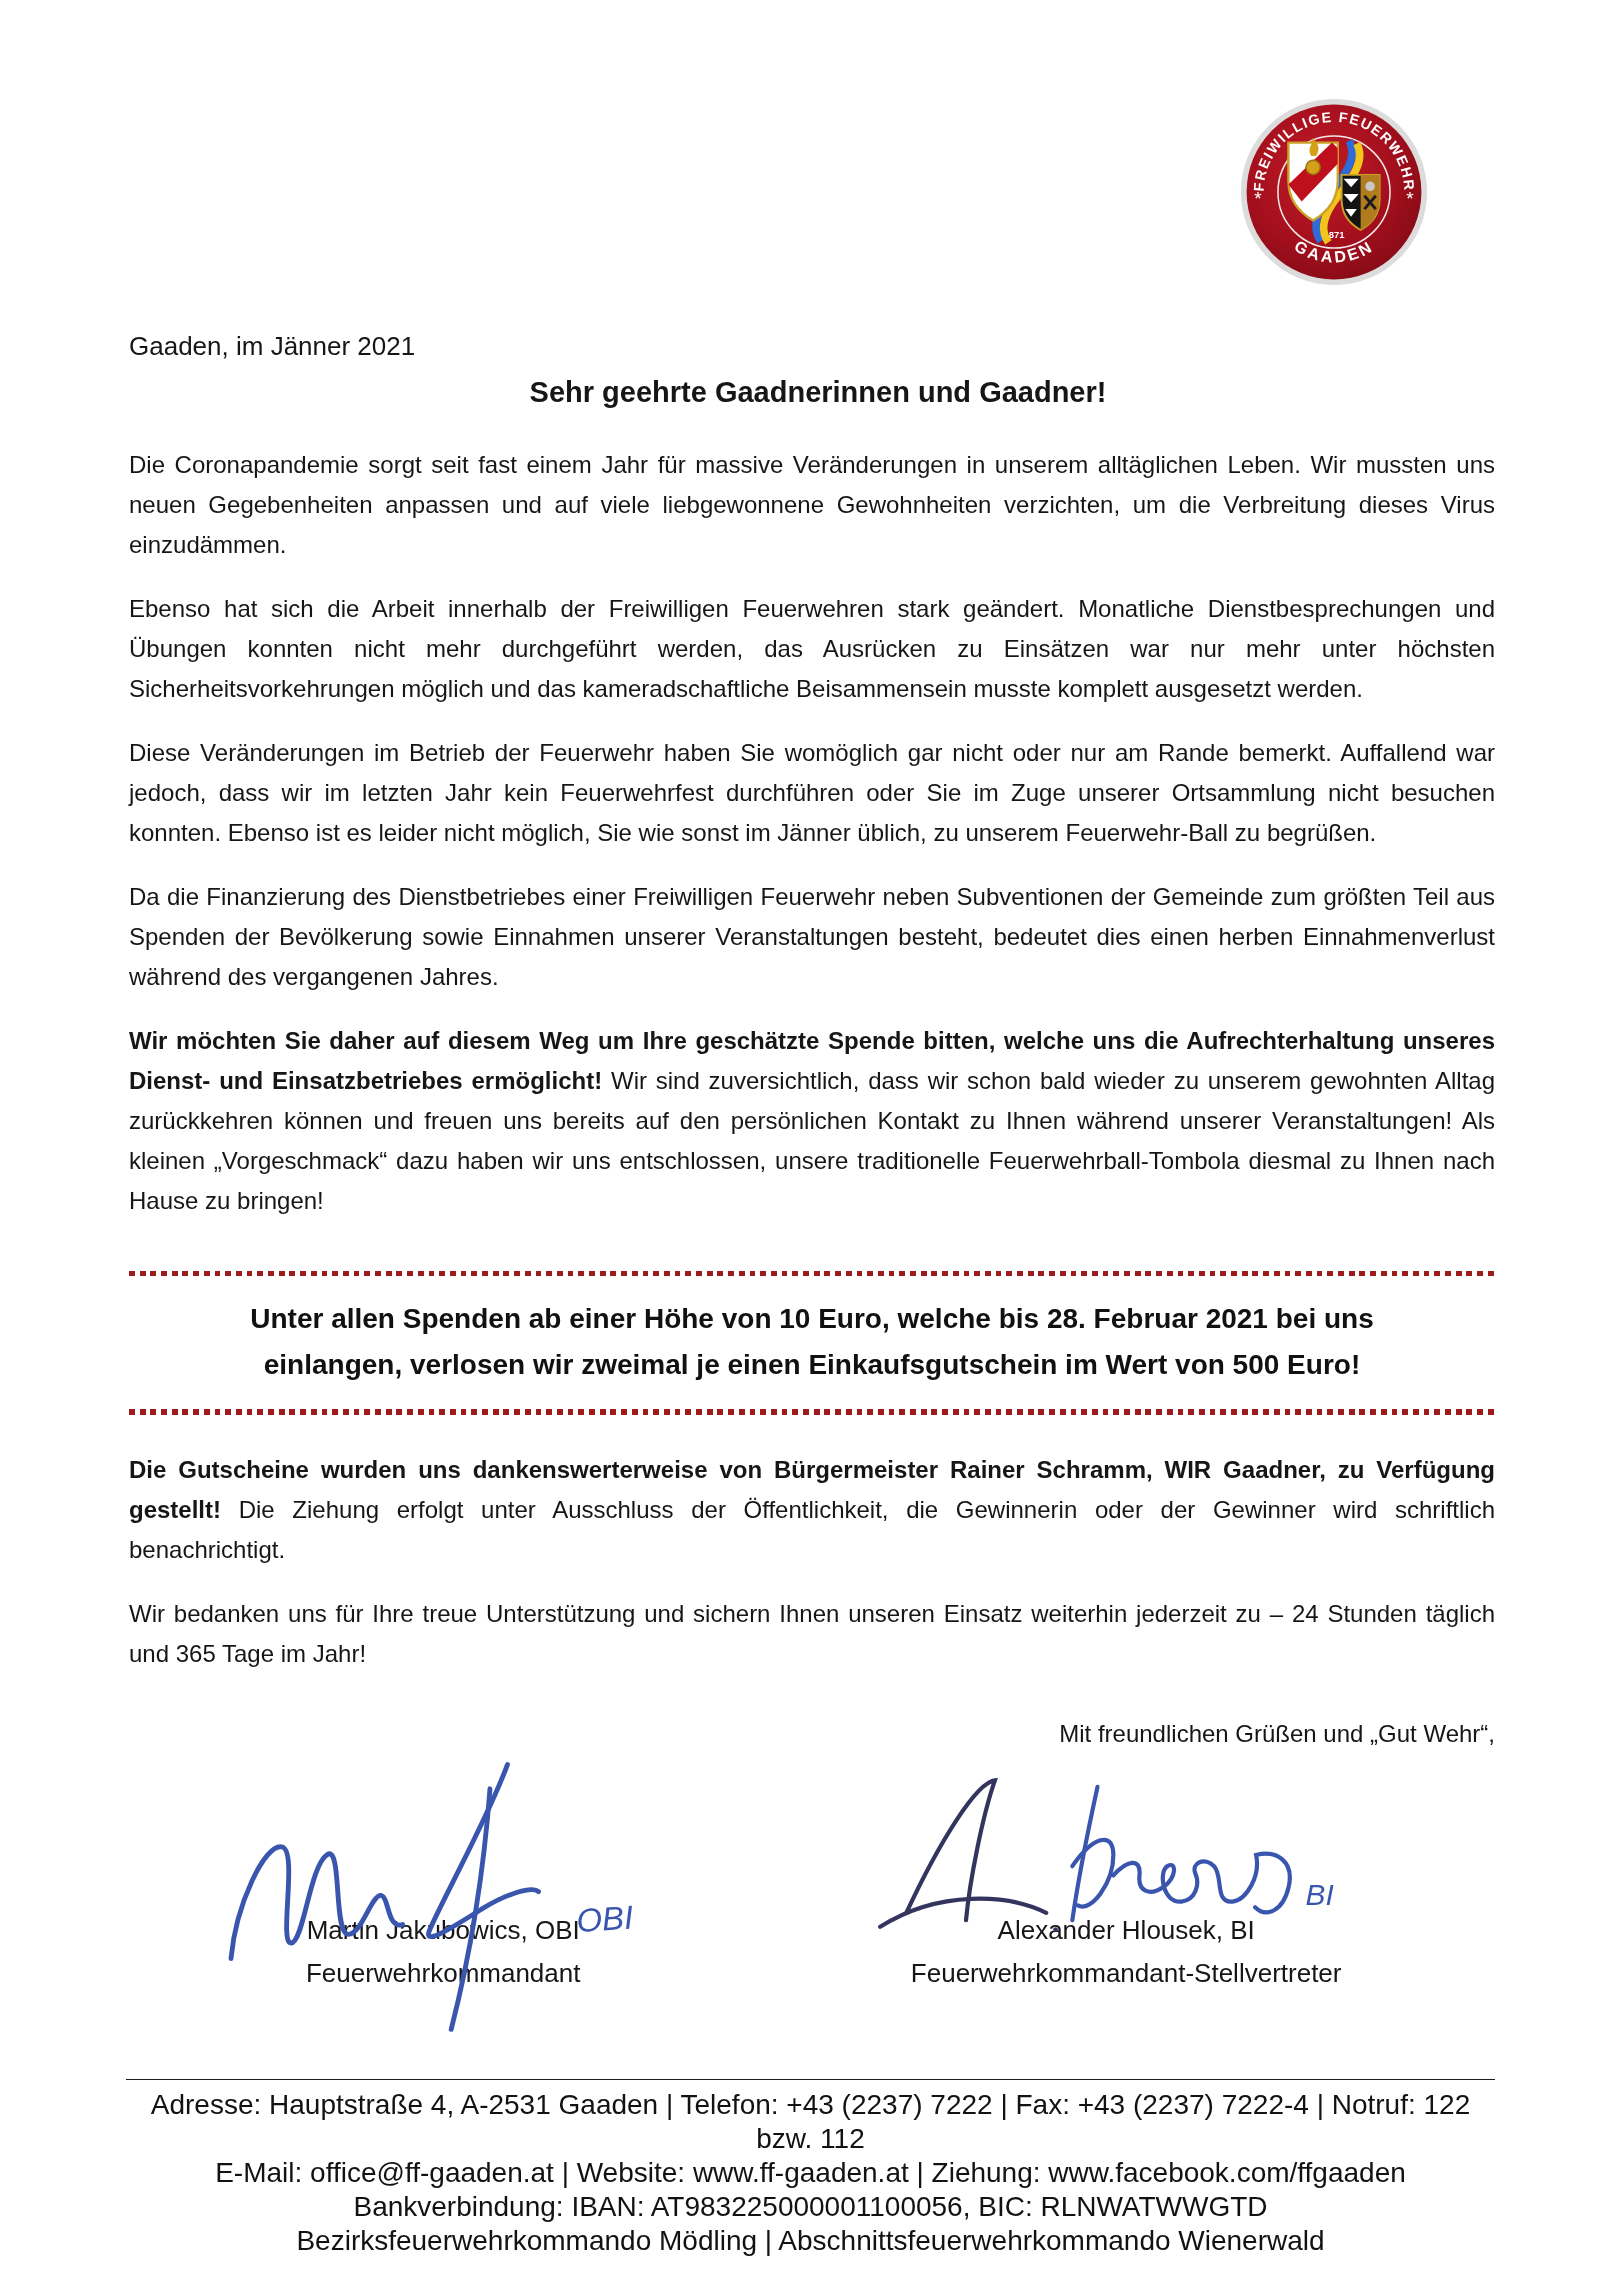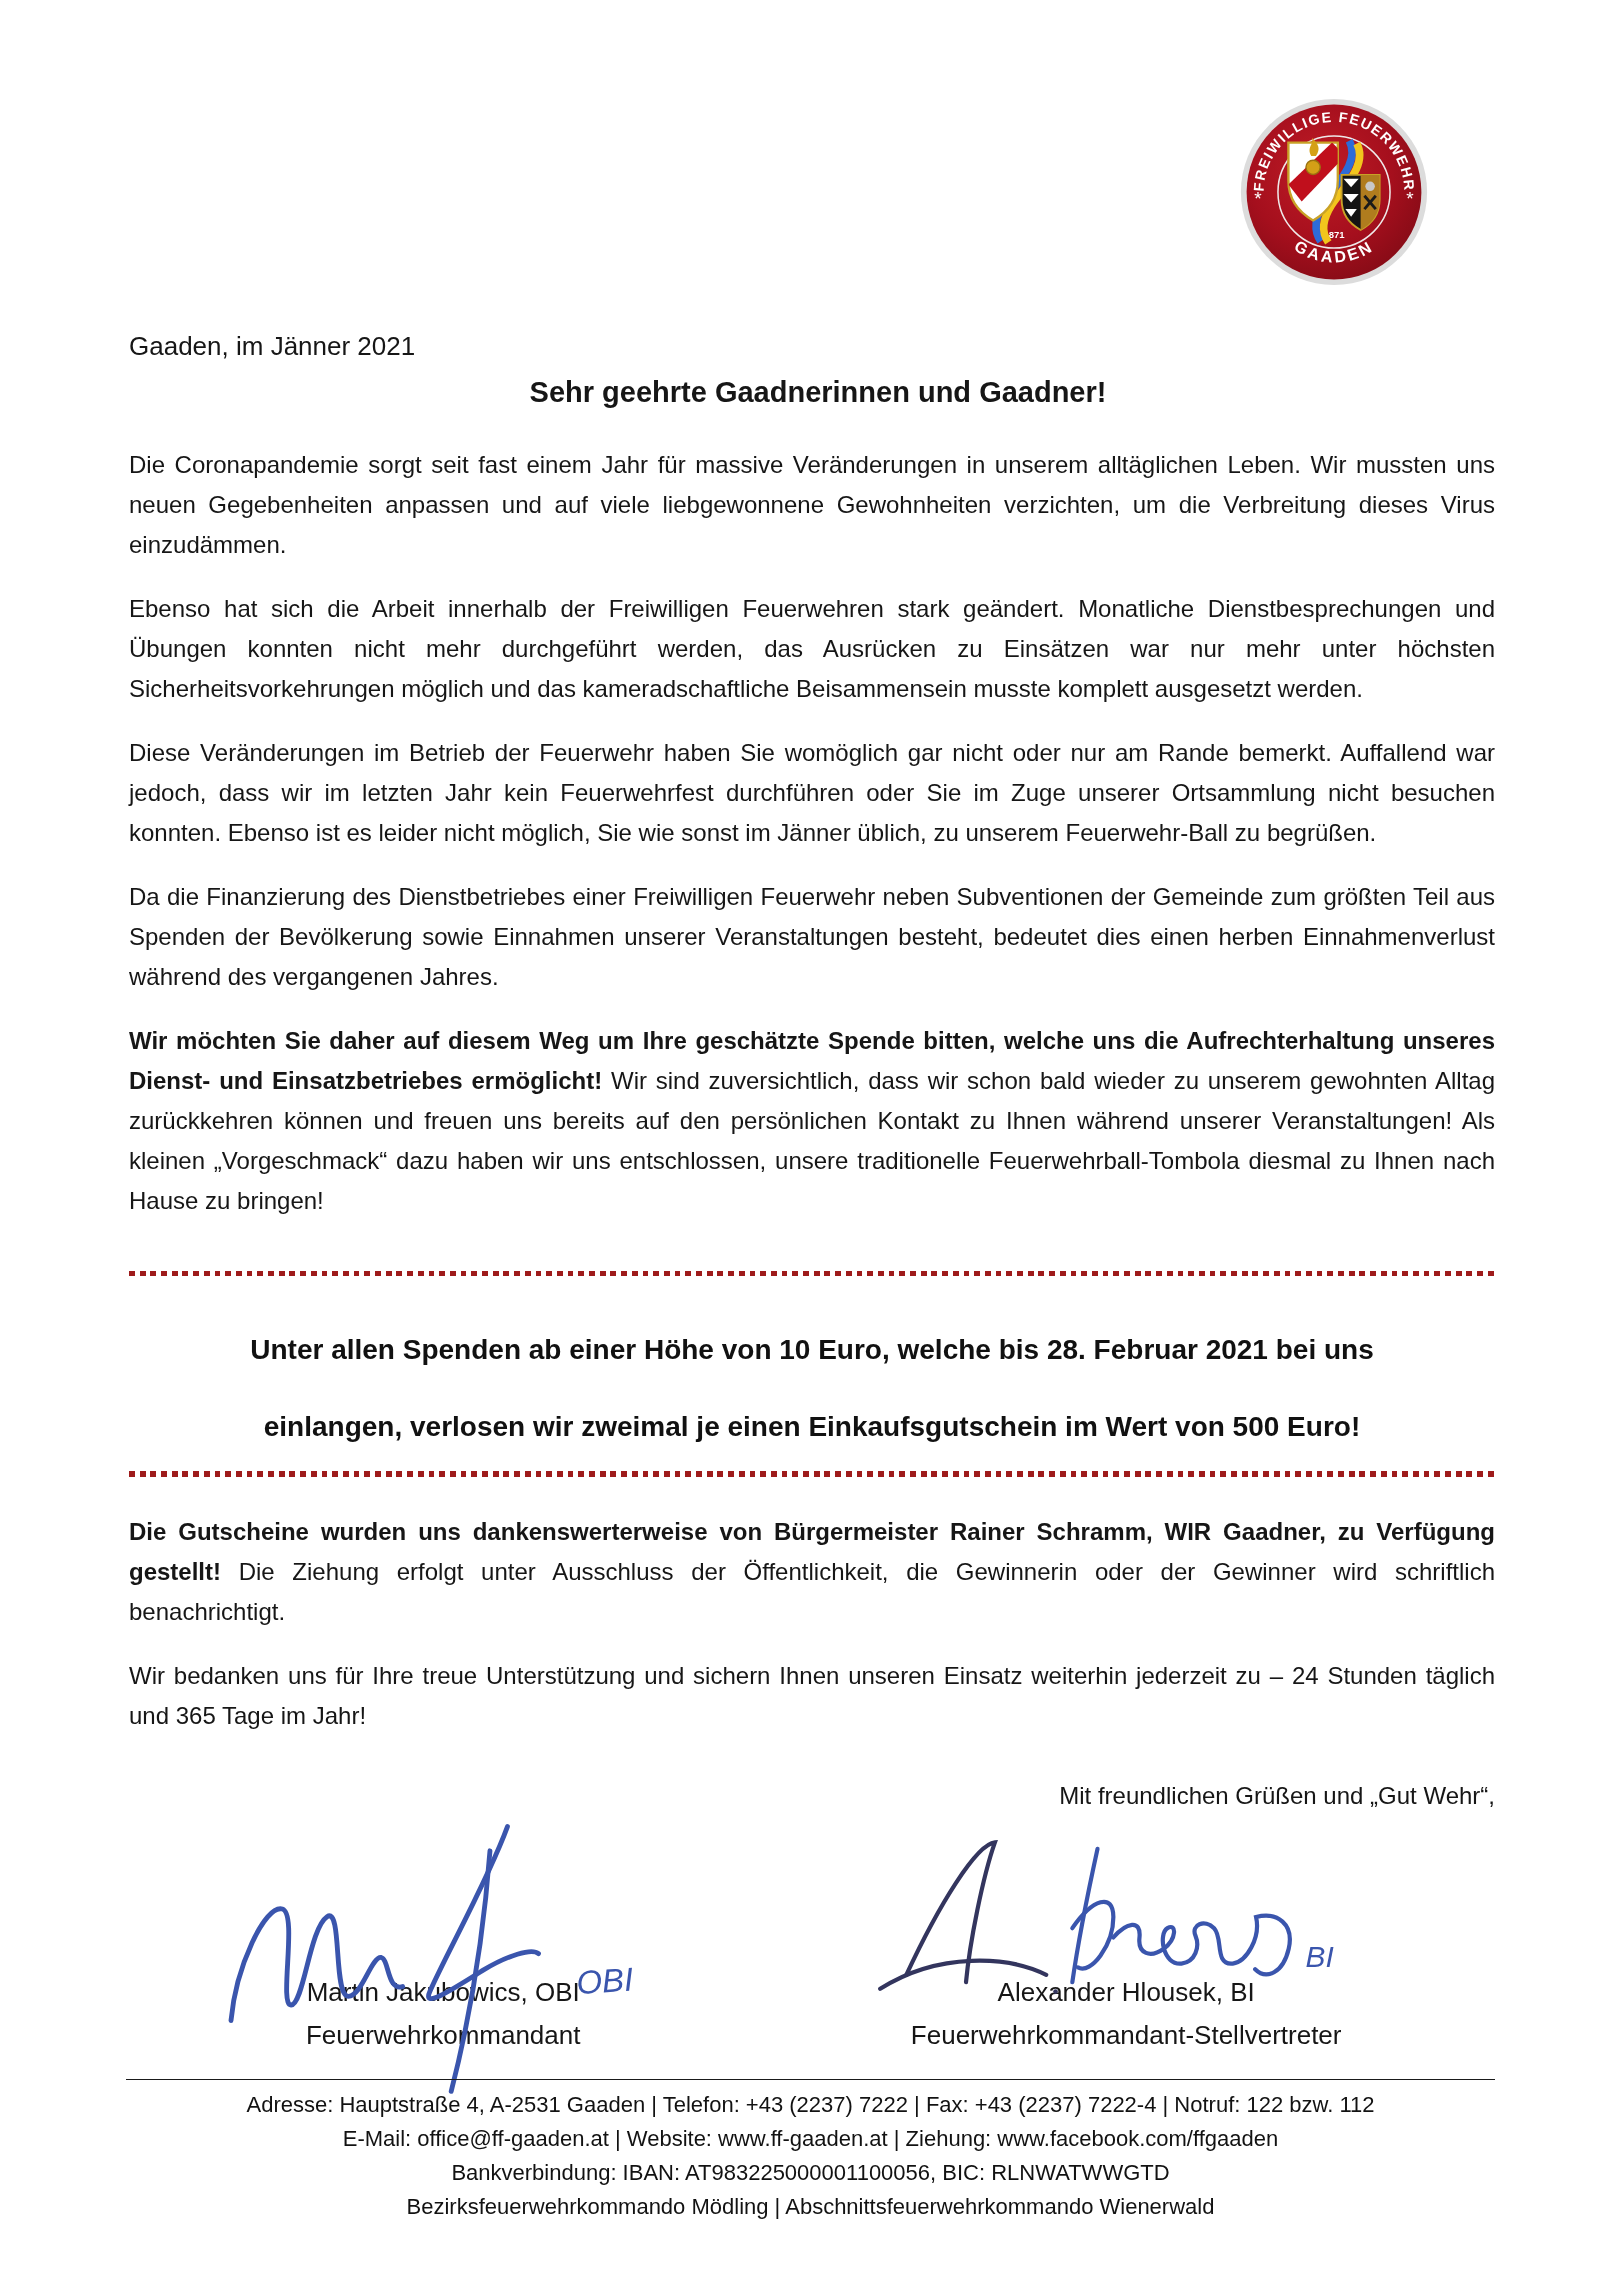--- a/index.html
+++ b/index.html
@@ -33,41 +33,41 @@
   }
   .para .lead{font-weight:bold;}
   
   .highlight-box{margin:50px 0 35px 0;text-align:center;}
   .dotted-line{
     height:5.8px;
     background-image:repeating-linear-gradient(to right,#9e1b1b 0 5.8px,transparent 5.8px 10.7px);
   }
   .highlight-text{padding:19.4px 0 21.3px 0;}
   .highlight-text div{
-    font-size:28px;font-weight:bold;line-height:46px;color:#111;margin-top:31px;
+    font-size:28px;font-weight:bold;line-height:46px;color:#111;
   }
   .closing{margin:40px 0 7.8px 0;text-align:right;}
   
   .sig-row{display:flex;margin-top:3.9px;height:245px;}
   .sig-col{position:relative;text-align:center;}
   .sig-col.left{width:46%;}
   .sig-col.right{width:54%;}
   .sig-ink{position:absolute;pointer-events:none;}
   .sig-ink.left{top:-11.6px;left:68px;width:456px;height:291px;}
   .sig-ink.right{top:0px;left:112px;width:485px;height:199px;}
   .sig-text{padding-top:147px;}
   .sig-name,.sig-title{font-size:26px;line-height:43px;}
   
   .footer{
     position:absolute;top:2079px;left:126px;right:126px;
     border-top:1.9px solid #1a1a1a;
     padding-top:7.8px;
     text-align:center;
   }
-  .footer div{font-size:22px;line-height:34px;color:#121212;}
+  .footer div{font-size:28px;line-height:34px;color:#121212;}
 </style>
 </head>
 <body>
 
 <div class="page">
 
   <svg class="logo" viewBox="-100 -100 200 200" aria-hidden="true">
     <defs>
       <radialGradient id="redGrad" cx="42%" cy="38%" r="75%">
         <stop offset="0%" stop-color="#c01c26"></stop>

